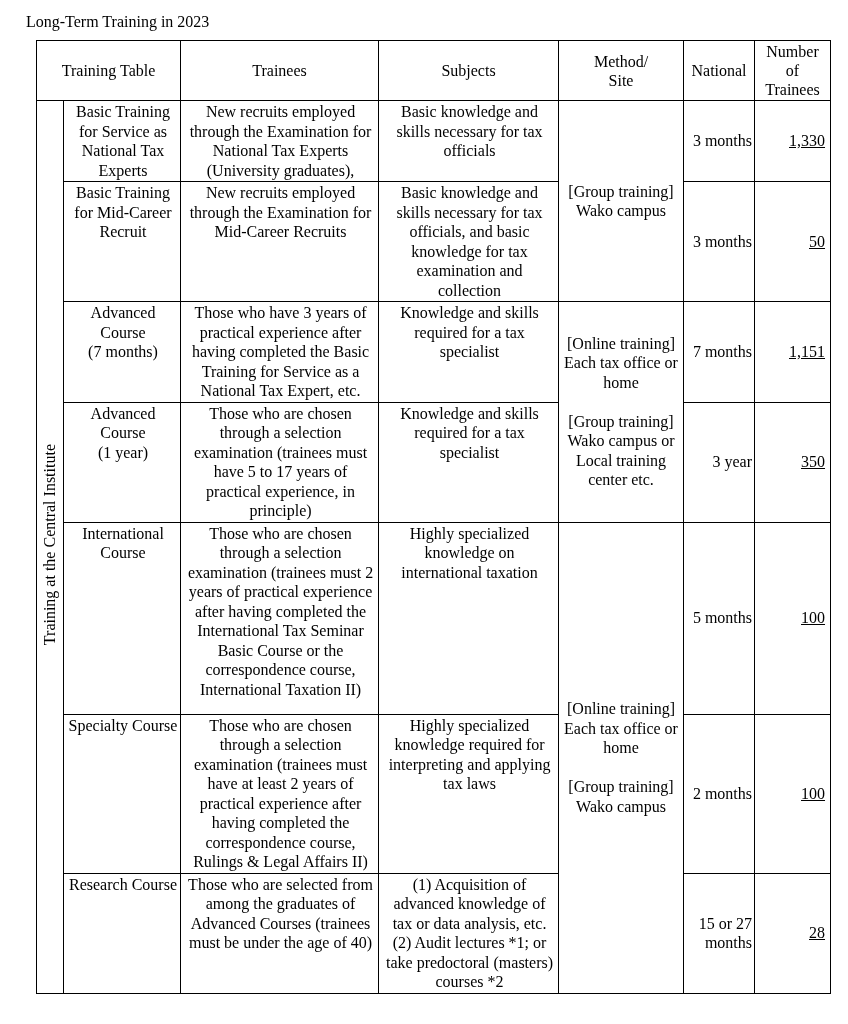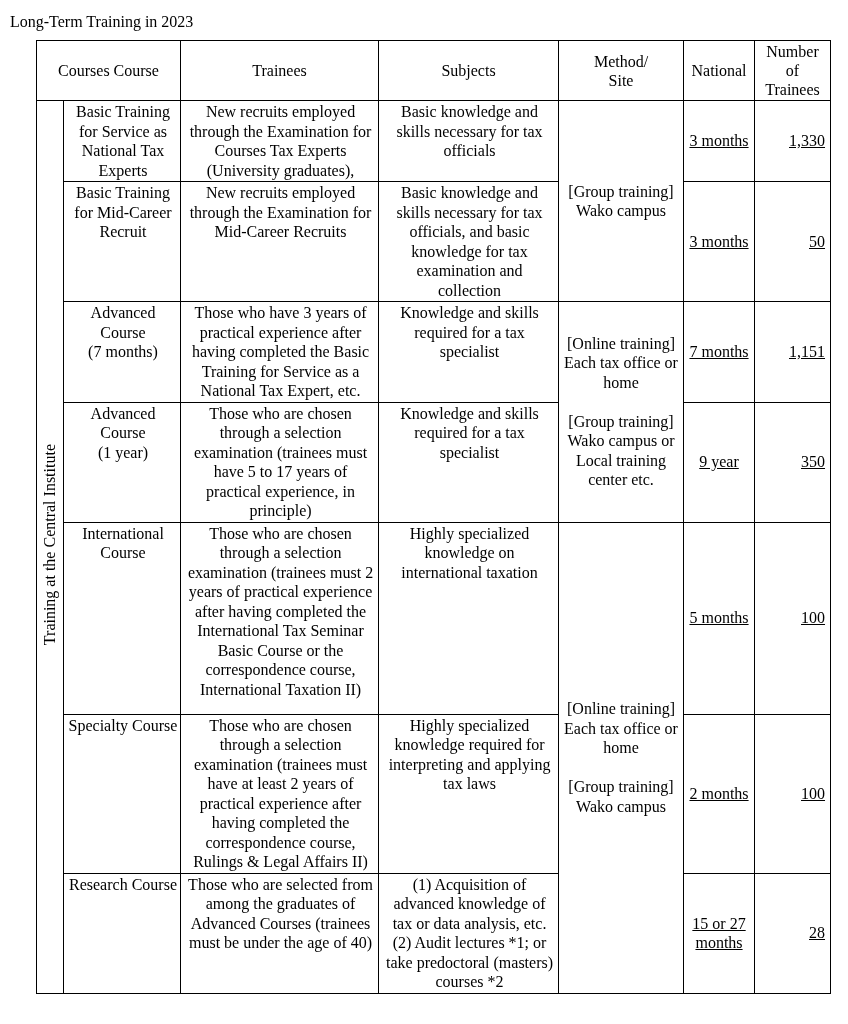--- a/index.html
+++ b/index.html
@@ -10,21 +10,21 @@
     overflow: hidden;
   }
   .title {
     font-family: "Liberation Sans", "DejaVu Sans", sans-serif;
     font-size: 16px;
     margin: 14px 0 0 10px;
     white-space: pre;
   }
   .subtitle {
     font-size: 16px;
-    margin: 13px 0 0 10px;
+    margin: 13px 0 0 26px;
   }
   table.tc {
     border-collapse: collapse;
     table-layout: fixed;
     width: 794px;
     margin: 9px 0 0 36px;
   }
   .tc th, .tc td {
     border: 1.5px solid #000;
     font-size: 16px;
@@ -44,24 +44,23 @@
     padding: 1px 2px 1px 4px;
     text-align: center;
   }
   .pre { white-space: pre-line; }
   td.method {
     text-align: center;
     vertical-align: middle;
     padding: 9px 2px;
   }
   td.duration {
-    text-align: center;
+    text-align: right;
     vertical-align: middle;
     padding: 1px 2px;
-    text-decoration: underline;
   }
   td.number {
     text-align: right;
     vertical-align: middle;
     padding: 1px 5px 1px 2px;
     text-decoration: underline;
   }
   td.rot-cell {
     vertical-align: middle;
     text-align: center;
@@ -103,40 +102,40 @@
         <col class="c1">
         <col class="c2">
         <col class="c3">
         <col class="c4">
         <col class="c5">
         <col class="c6">
     </colgroup>
 
     <tbody>
         <tr class="hr">
-      <th colspan="2">Courses Course</th>
+      <th colspan="2">Training Table</th>
       <th>Trainees</th>
       <th>Subjects</th>
       <th>Method/
 Site</th>
       <th>National</th>
       <th>Number
 of
 Trainees</th>
     </tr>
 
     <tr class="r0">
       <td class="rot-cell" rowspan="7">
         <div class="rot">Training at the Central Institute</div>
       </td>
       <td class="course pre">Basic Training
 for Service as
 National Tax
 Experts</td>
-      <td class="trainees">New recruits employed through the Examination for Courses Tax Experts (University graduates),</td>
+      <td class="trainees">New recruits employed through the Examination for National Tax Experts (University graduates),</td>
       <td class="subjects">Basic knowledge and skills necessary for tax officials</td>
       <td class="method pre" rowspan="2">[Group training]
 Wako campus</td>
       <td class="duration">3 months</td>
       <td class="number">1,330</td>
     </tr>
 
     <tr class="r1">
       <td class="course pre">Basic Training
 for Mid-Career
@@ -161,21 +160,21 @@
       <td class="duration">7 months</td>
       <td class="number">1,151</td>
     </tr>
 
     <tr class="r3">
       <td class="course pre">Advanced
 Course
 (1 year)</td>
       <td class="trainees">Those who are chosen through a selection examination (trainees must have 5 to 17 years of practical experience, in principle)</td>
       <td class="subjects">Knowledge and skills required for a tax specialist</td>
-      <td class="duration">9 year</td>
+      <td class="duration">3 year</td>
       <td class="number">350</td>
     </tr>
 
     <tr class="r4">
       <td class="course pre">International
 Course</td>
       <td class="trainees">Those who are chosen through a selection examination (trainees must 2 years of practical experience after having completed the International Tax Seminar Basic Course or the correspondence course, International Taxation II)</td>
       <td class="subjects">Highly specialized knowledge on international taxation</td>
       <td class="method pre" rowspan="3">[Online training]
 Each tax office or home

